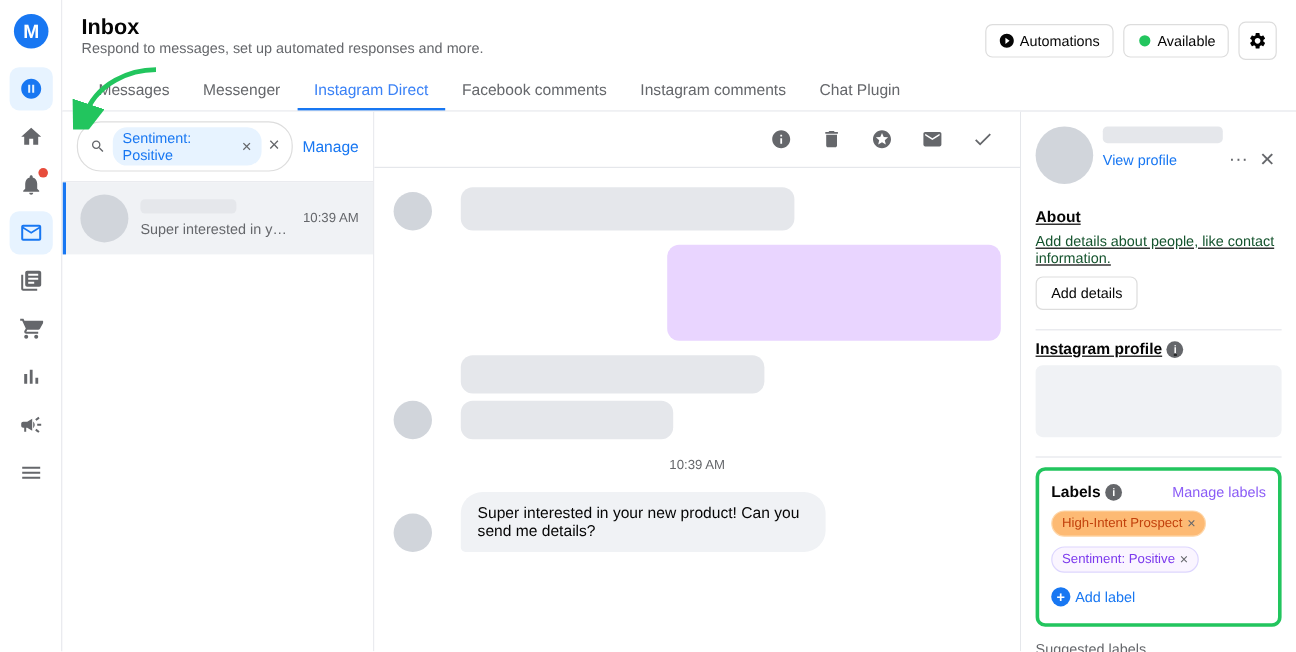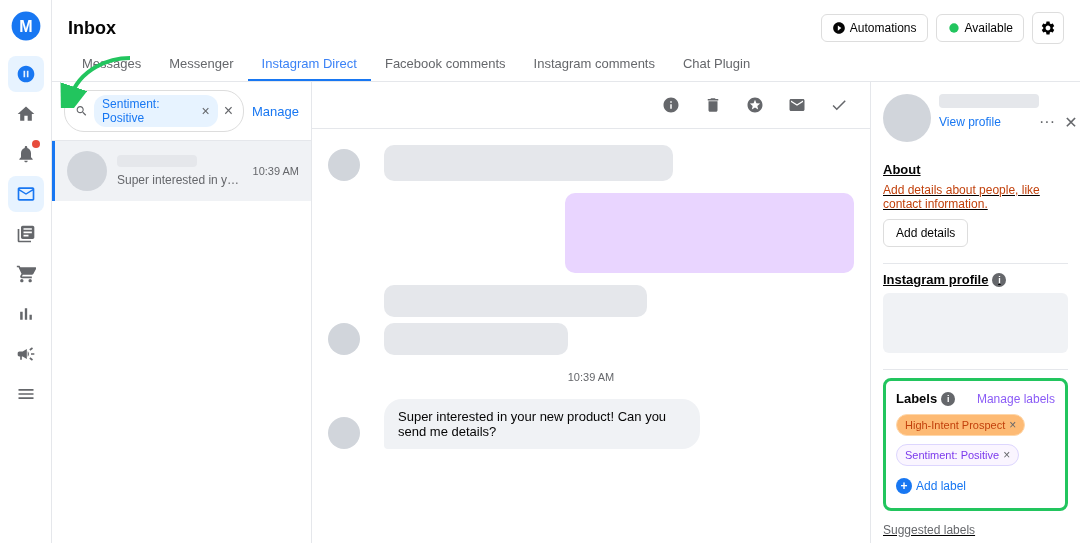--- a/index.html
+++ b/index.html
@@ -273,21 +273,21 @@
     .placeholder-sent {
       height: 80px;
       border-radius: 10px;
       background: #e9d5ff;
       align-self: flex-end;
       width: 55%;
     }
 
     
     .right-panel {
-      width: 210px;
+      width: 230px;
       flex-shrink: 0;
       border-left: 1px solid #e5e7eb;
       background: #fff;
       overflow-y: auto;
       padding: 12px;
     }
     .right-panel-header {
       display: flex;
       align-items: center;
       justify-content: space-between;
@@ -320,21 +320,21 @@
       font-weight: 700;
       font-size: 13px;
       color: #050505;
       margin-bottom: 6px;
       display: flex;
       align-items: center;
       gap: 4px;
     }
     .panel-section-subtitle {
       font-size: 12px;
-      color: #c2410c;
+      color: #14532d;
       margin-bottom: 8px;
     }
     .add-details-btn {
       display: inline-flex;
       align-items: center;
       gap: 4px;
       padding: 6px 12px;
       border: 1px solid #ddd;
       border-radius: 6px;
       background: #fff;
@@ -541,20 +541,21 @@
       </svg>
   </div>
 </div>
 
 <div class="inbox-area">
 
   <div class="inbox-header">
     <div class="inbox-title-row">
       <div>
         <div class="inbox-title">Inbox</div>
+        <div class="inbox-subtitle">Respond to messages, set up automated responses and more.</div>
       </div>
       <div class="header-actions">
         <button class="header-btn">
           <svg viewBox="0 0 24 24" width="14" height="14" fill="currentColor">
               <path d="M12 2C6.48 2 2 6.48 2 12s4.48 10 10 10 10-4.48 10-10S17.52 2 12 2zm-2 14.5v-9l6 4.5-6 4.5z"></path>
             </svg>
           <span>Automations</span>
         </button>
         <button class="header-btn">
           <svg viewBox="0 0 24 24" fill="currentColor" style="color:#22c55e;">

